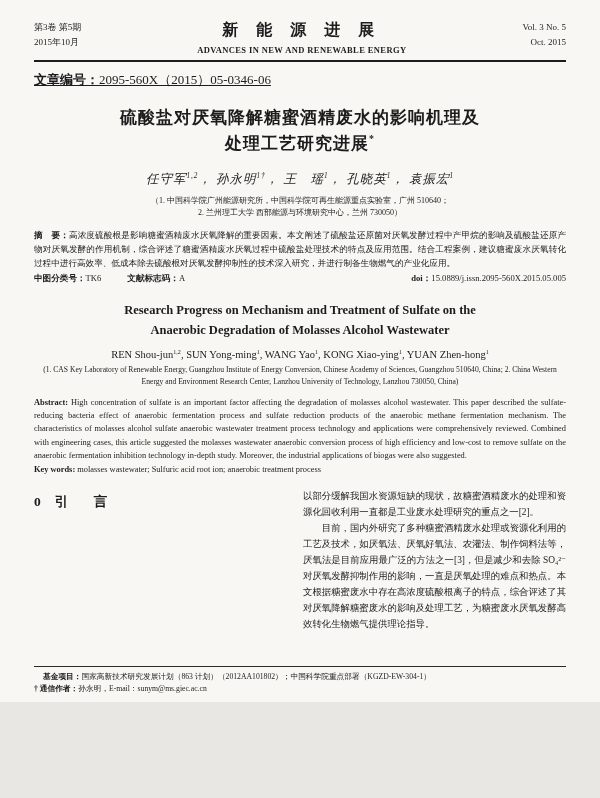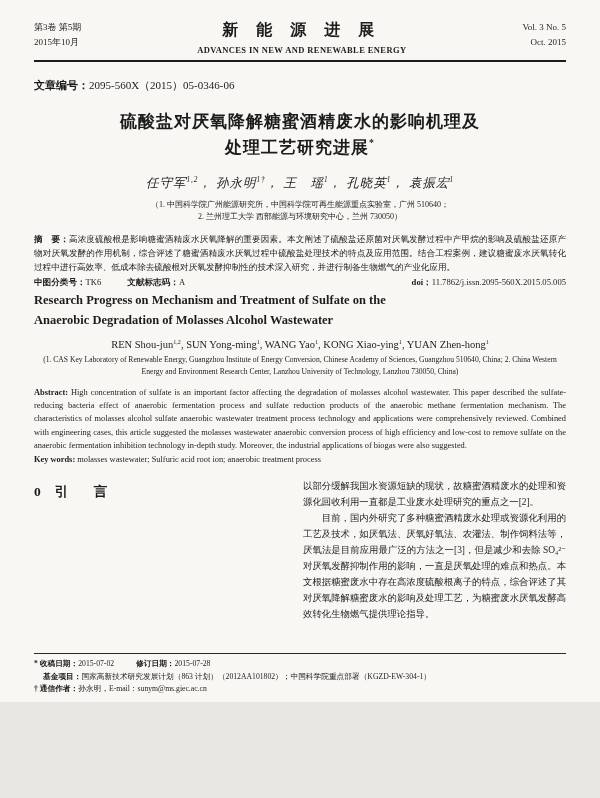--- a/index.html
+++ b/index.html
@@ -15,34 +15,34 @@
     overflow:hidden;
   }
   
   .jheader { display:flex; justify-content:space-between; align-items:flex-start; }
   .jh-left, .jh-right { font-size:9px; line-height:1.7; white-space:nowrap; }
   .jh-right { text-align:right; }
   .jh-center { text-align:center; flex:1; padding:0 8px; }
   .jh-title { font-size:16px; font-weight:bold; letter-spacing:7px; }
   .jh-sub { font-size:8.5px; font-weight:bold; margin-top:4px; letter-spacing:0.4px; }
   .jrule { border-bottom:2.5px solid #1c1c1c; margin-top:5px; }
-  .article-id { font-size:11px; margin-top:16px; }
+  .article-id { font-size:13px; margin-top:9px;text-decoration:underline; }
   .article-id .lbl { font-weight:bold; }
   
   .cn-title { text-align:center; font-size:17px; font-weight:bold; line-height:1.55; margin-top:16px; letter-spacing:1px; }
   sup { font-size:0.58em; vertical-align:super; line-height:0; }
   .authors-cn { text-align:center; font-size:12.5px; margin-top:13px; font-style:italic; letter-spacing:1px; }
   .affil-cn { text-align:center; font-size:8px; line-height:1.6; margin-top:7px; }
   .abstract-cn { font-size:8.6px; line-height:1.62; text-align:justify; margin-top:9px; }
   .lblb { font-weight:bold;margin-top:14px; }
   .kw-cn { font-size:8.6px; margin-top:1px; }
   .clc-line { display:flex; justify-content:space-between; font-size:8.6px; margin-top:2px; }
   .clc-left span.gap { display:inline-block; width:26px; }
   
-  .en-title { text-align:left; font-size:12.5px; font-weight:bold; line-height:1.6; margin-top:1px; }
+  .en-title { text-align:center; font-size:12.5px; font-weight:bold; line-height:1.6; margin-top:15px; }
   .authors-en { text-align:center; font-size:10.5px; margin-top:9px; }
   .affil-en { text-align:center; font-size:7.6px; line-height:1.55; margin-top:4px; padding:0 6px; }
   .abstract-en { font-size:8.4px; line-height:1.6; text-align:justify; margin-top:8px; }
   .kw-en { font-size:8.4px; line-height:1.5; margin-top:1px; }
   
   .columns { display:flex; gap:6px; margin-top:13px; }
   .col { flex:1; font-size:9.4px; line-height:1.7; text-align:justify; }
   .sec-head { font-size:13.5px; font-weight:bold; margin:2px 0 9px 0; }
   .sec-head .num { margin-right:14px; }
   .sec-head .ttl { letter-spacing:6px; }
@@ -102,21 +102,21 @@
   <div class="abstract-cn">
     <span class="lblb">摘　要：</span><span>高浓度硫酸根是影响糖蜜酒精废水厌氧降解的重要因素。本文阐述了硫酸盐还原菌对厌氧发酵过程中产甲烷的影响及硫酸盐还原产物对厌氧发酵的作用机制，综合评述了糖蜜酒精废水厌氧过程中硫酸盐处理技术的特点及应用范围。结合工程案例，建议糖蜜废水厌氧转化过程中进行高效率、低成本除去硫酸根对厌氧发酵抑制性的技术深入研究，并进行制备生物燃气的产业化应用。</span>
   </div>
 
 
   <div class="clc-line">
     <span class="clc-left">
       <span class="lblb">中图分类号：</span><span>TK6</span><span class="gap"></span><span class="lblb">文献标志码：</span><span>A</span>
     </span>
     <span>
-      <span class="lblb">doi：</span><span>11.7862/j.issn.2095-560X.2015.05.005</span>
+      <span class="lblb">doi：</span><span>15.0889/j.issn.2095-560X.2015.05.005</span>
     </span>
   </div>
 
   <div class="en-title">
     <div>Research Progress on Mechanism and Treatment of Sulfate on the</div>
     <div>Anaerobic Degradation of Molasses Alcohol Wastewater</div>
   </div>
 
   <div class="authors-en">
     <span><span>REN Shou-jun</span><sup>1,2</sup><span>, </span></span>
@@ -144,23 +144,20 @@
         <span class="num">0</span><span class="ttl">引　言</span>
       </div>
     </div>
     <div class="col">
       <p>以部分缓解我国水资源短缺的现状，故糖蜜酒精废水的处理和资源化回收利用一直都是工业废水处理研究的重点之一[2]。</p>
       <p class="indent">目前，国内外研究了多种糖蜜酒精废水处理或资源化利用的工艺及技术，如厌氧法、厌氧好氧法、农灌法、制作饲料法等，厌氧法是目前应用最广泛的方法之一[3]，但是减少和去除 SO₄²⁻ 对厌氧发酵抑制作用的影响，一直是厌氧处理的难点和热点。本文根据糖蜜废水中存在高浓度硫酸根离子的特点，综合评述了其对厌氧降解糖蜜废水的影响及处理工艺，为糖蜜废水厌氧发酵高效转化生物燃气提供理论指导。</p>
     </div>
   </div>
 
   <div class="footnotes">
-    <div>
-      <span class="lblb">* 收稿日期：</span><span>2015-07-02</span><span class="fn-gap"></span><span class="lblb">修订日期：</span><span>2015-07-28</span>
-    </div>
     <div class="fn-line2">
       <span class="lblb">基金项目：</span><span>国家高新技术研究发展计划（863 计划）（2012AA101802）；中国科学院重点部署（KGZD-EW-304-1）</span>
     </div>
     <div>
       <span class="lblb">† 通信作者：</span><span>孙永明，</span><span>E-mail：</span><span>sunym@ms.giec.ac.cn</span>
     </div>
   </div>
 
 </div>
 

